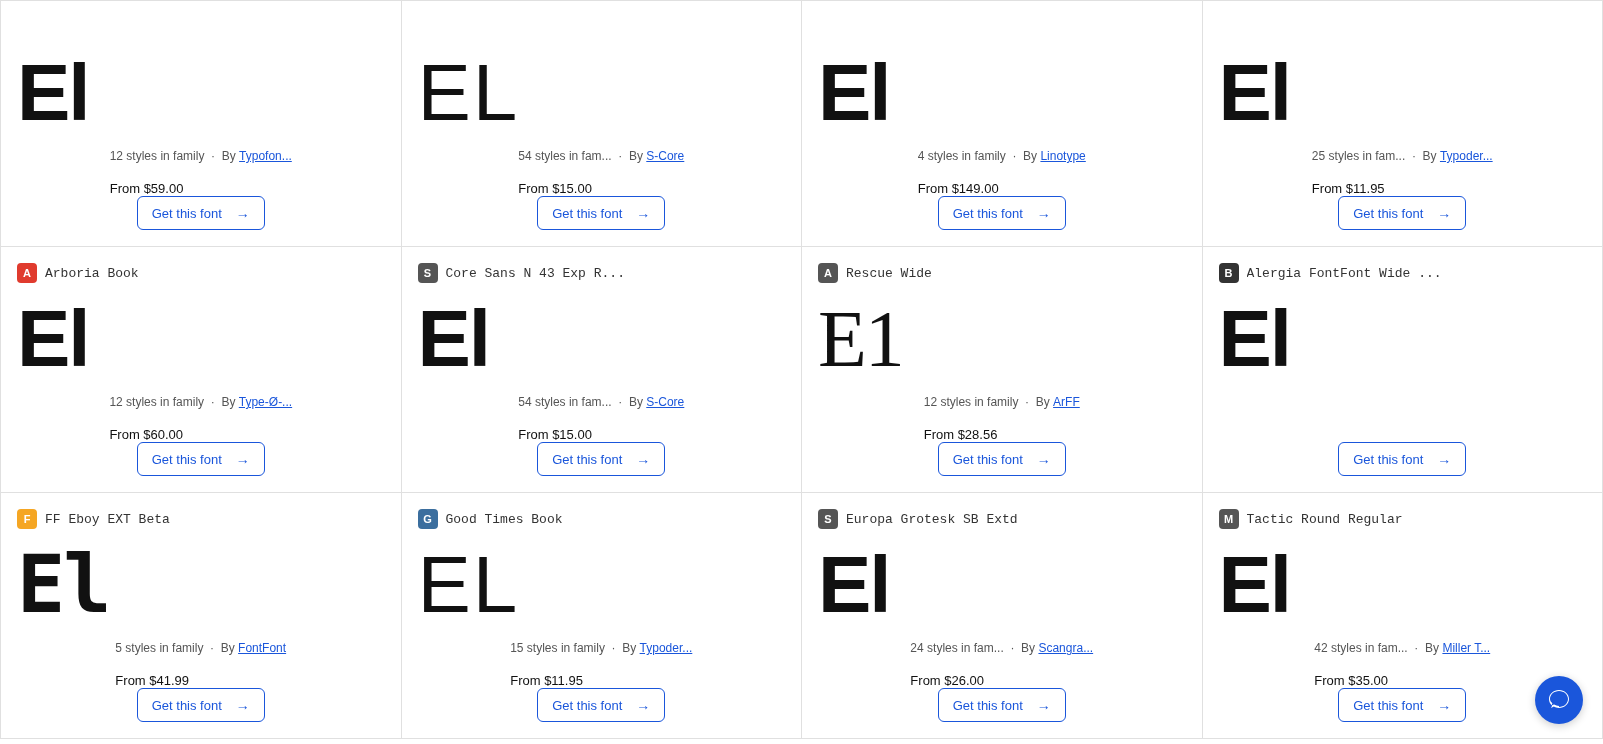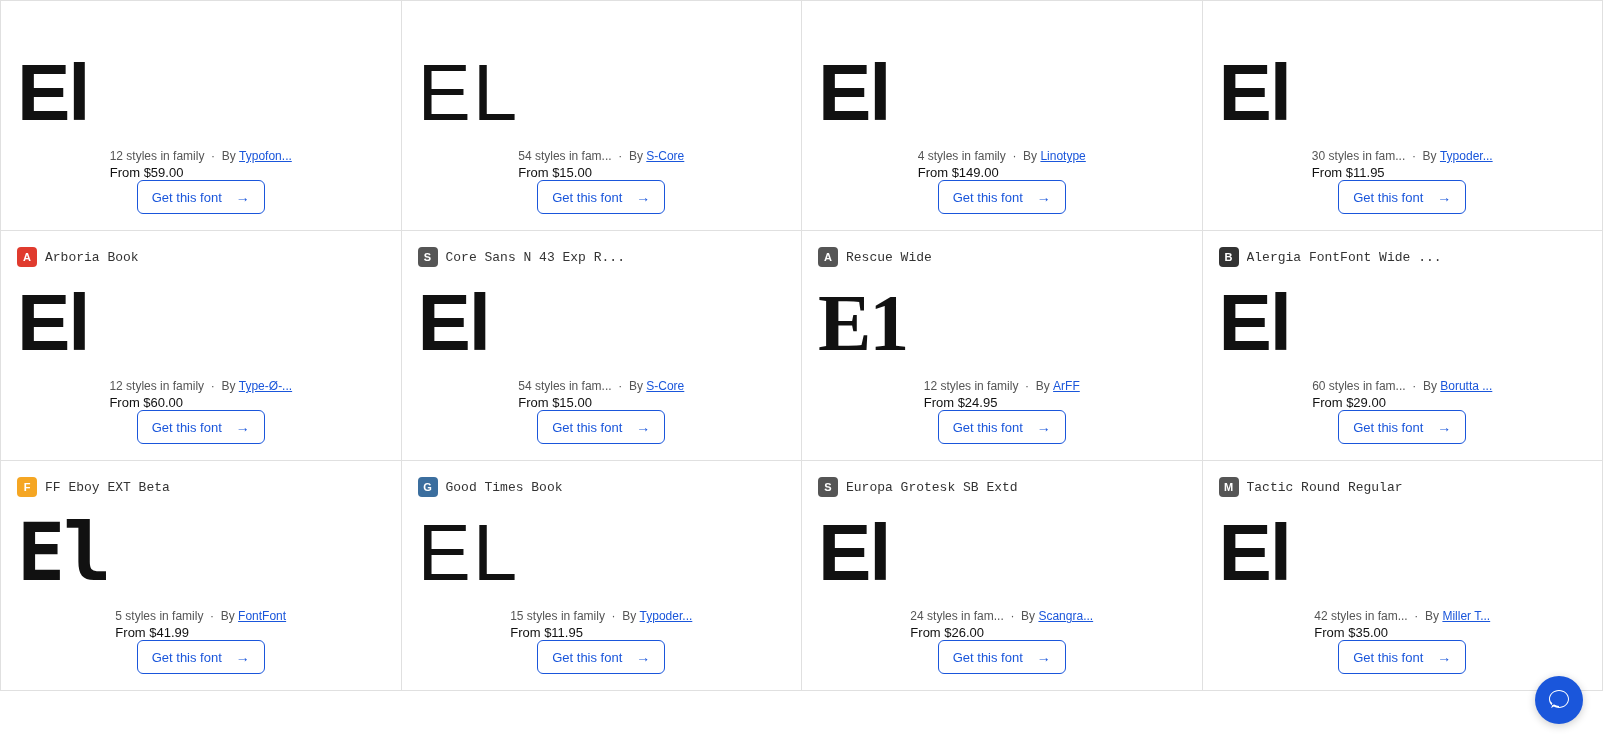--- a/index.html
+++ b/index.html
@@ -74,21 +74,21 @@
       color: #555;
     }
     .font-meta .by-link {
       color: #1a56db;
       text-decoration: underline;
       cursor: pointer;
     }
     .font-price {
       font-size: 13px;
       color: #111;
-      margin-top: 2px;
+      margin-top: 18px;
     }
     .get-font-btn {
       border: 1.5px solid #1a56db;
       border-radius: 6px;
       background: #fff;
       color: #1a56db;
       font-size: 13px;
       padding: 8px 14px;
       cursor: pointer;
       display: flex;
@@ -185,21 +185,21 @@
     </div>
   </div>
     <div class="font-card">
     <div style="height:28px"></div>
     <div class="font-preview-area">
       <span class="font-preview-text" style="font-size:80px;font-weight:700;">El</span>
     </div>
     <div class="font-card-footer">
       <div>
         <div class="font-meta">
-          <span>30 styles in fam...</span>
+          <span>25 styles in fam...</span>
           &nbsp;·&nbsp;
           <span>By</span>&nbsp;<span class="by-link">Typoder...</span>
         </div>
         <div class="font-price">From $11.95</div>
       </div>
       <button class="get-font-btn">
         <span>Get this font</span>
         <span class="arrow">→</span>
       </button>
     </div>
@@ -252,55 +252,47 @@
       </button>
     </div>
   </div>
     <div class="font-card">
 
       <div class="font-card-header">
         <div class="font-icon" style="background:#555">A</div>
         <span class="font-name">Rescue Wide</span>
       </div>
     <div class="font-preview-area">
-      <span class="font-preview-text" style="font-size:80px;font-weight:700;font-family:serif;">E1</span>
+      <span class="font-preview-text" style="font-size:80px;font-weight:400;font-family:serif;">E1</span>
     </div>
     <div class="font-card-footer">
       <div>
         <div class="font-meta">
           <span>12 styles in family</span>
           &nbsp;·&nbsp;
           <span>By</span>&nbsp;<span class="by-link">ArFF</span>
         </div>
-        <div class="font-price">From $24.95</div>
+        <div class="font-price">From $28.56</div>
       </div>
       <button class="get-font-btn">
         <span>Get this font</span>
         <span class="arrow">→</span>
       </button>
     </div>
   </div>
     <div class="font-card">
 
       <div class="font-card-header">
         <div class="font-icon" style="background:#333">B</div>
         <span class="font-name">Alergia FontFont Wide ...</span>
       </div>
     <div class="font-preview-area">
       <span class="font-preview-text" style="font-size:80px;font-weight:700;">El</span>
     </div>
     <div class="font-card-footer">
-      <div>
-        <div class="font-meta">
-          <span>60 styles in fam...</span>
-          &nbsp;·&nbsp;
-          <span>By</span>&nbsp;<span class="by-link">Borutta ...</span>
-        </div>
-        <div class="font-price">From $29.00</div>
-      </div>
       <button class="get-font-btn">
         <span>Get this font</span>
         <span class="arrow">→</span>
       </button>
     </div>
   </div>
     <div class="font-card">
 
       <div class="font-card-header">
         <div class="font-icon" style="background:#f5a623">F</div>

